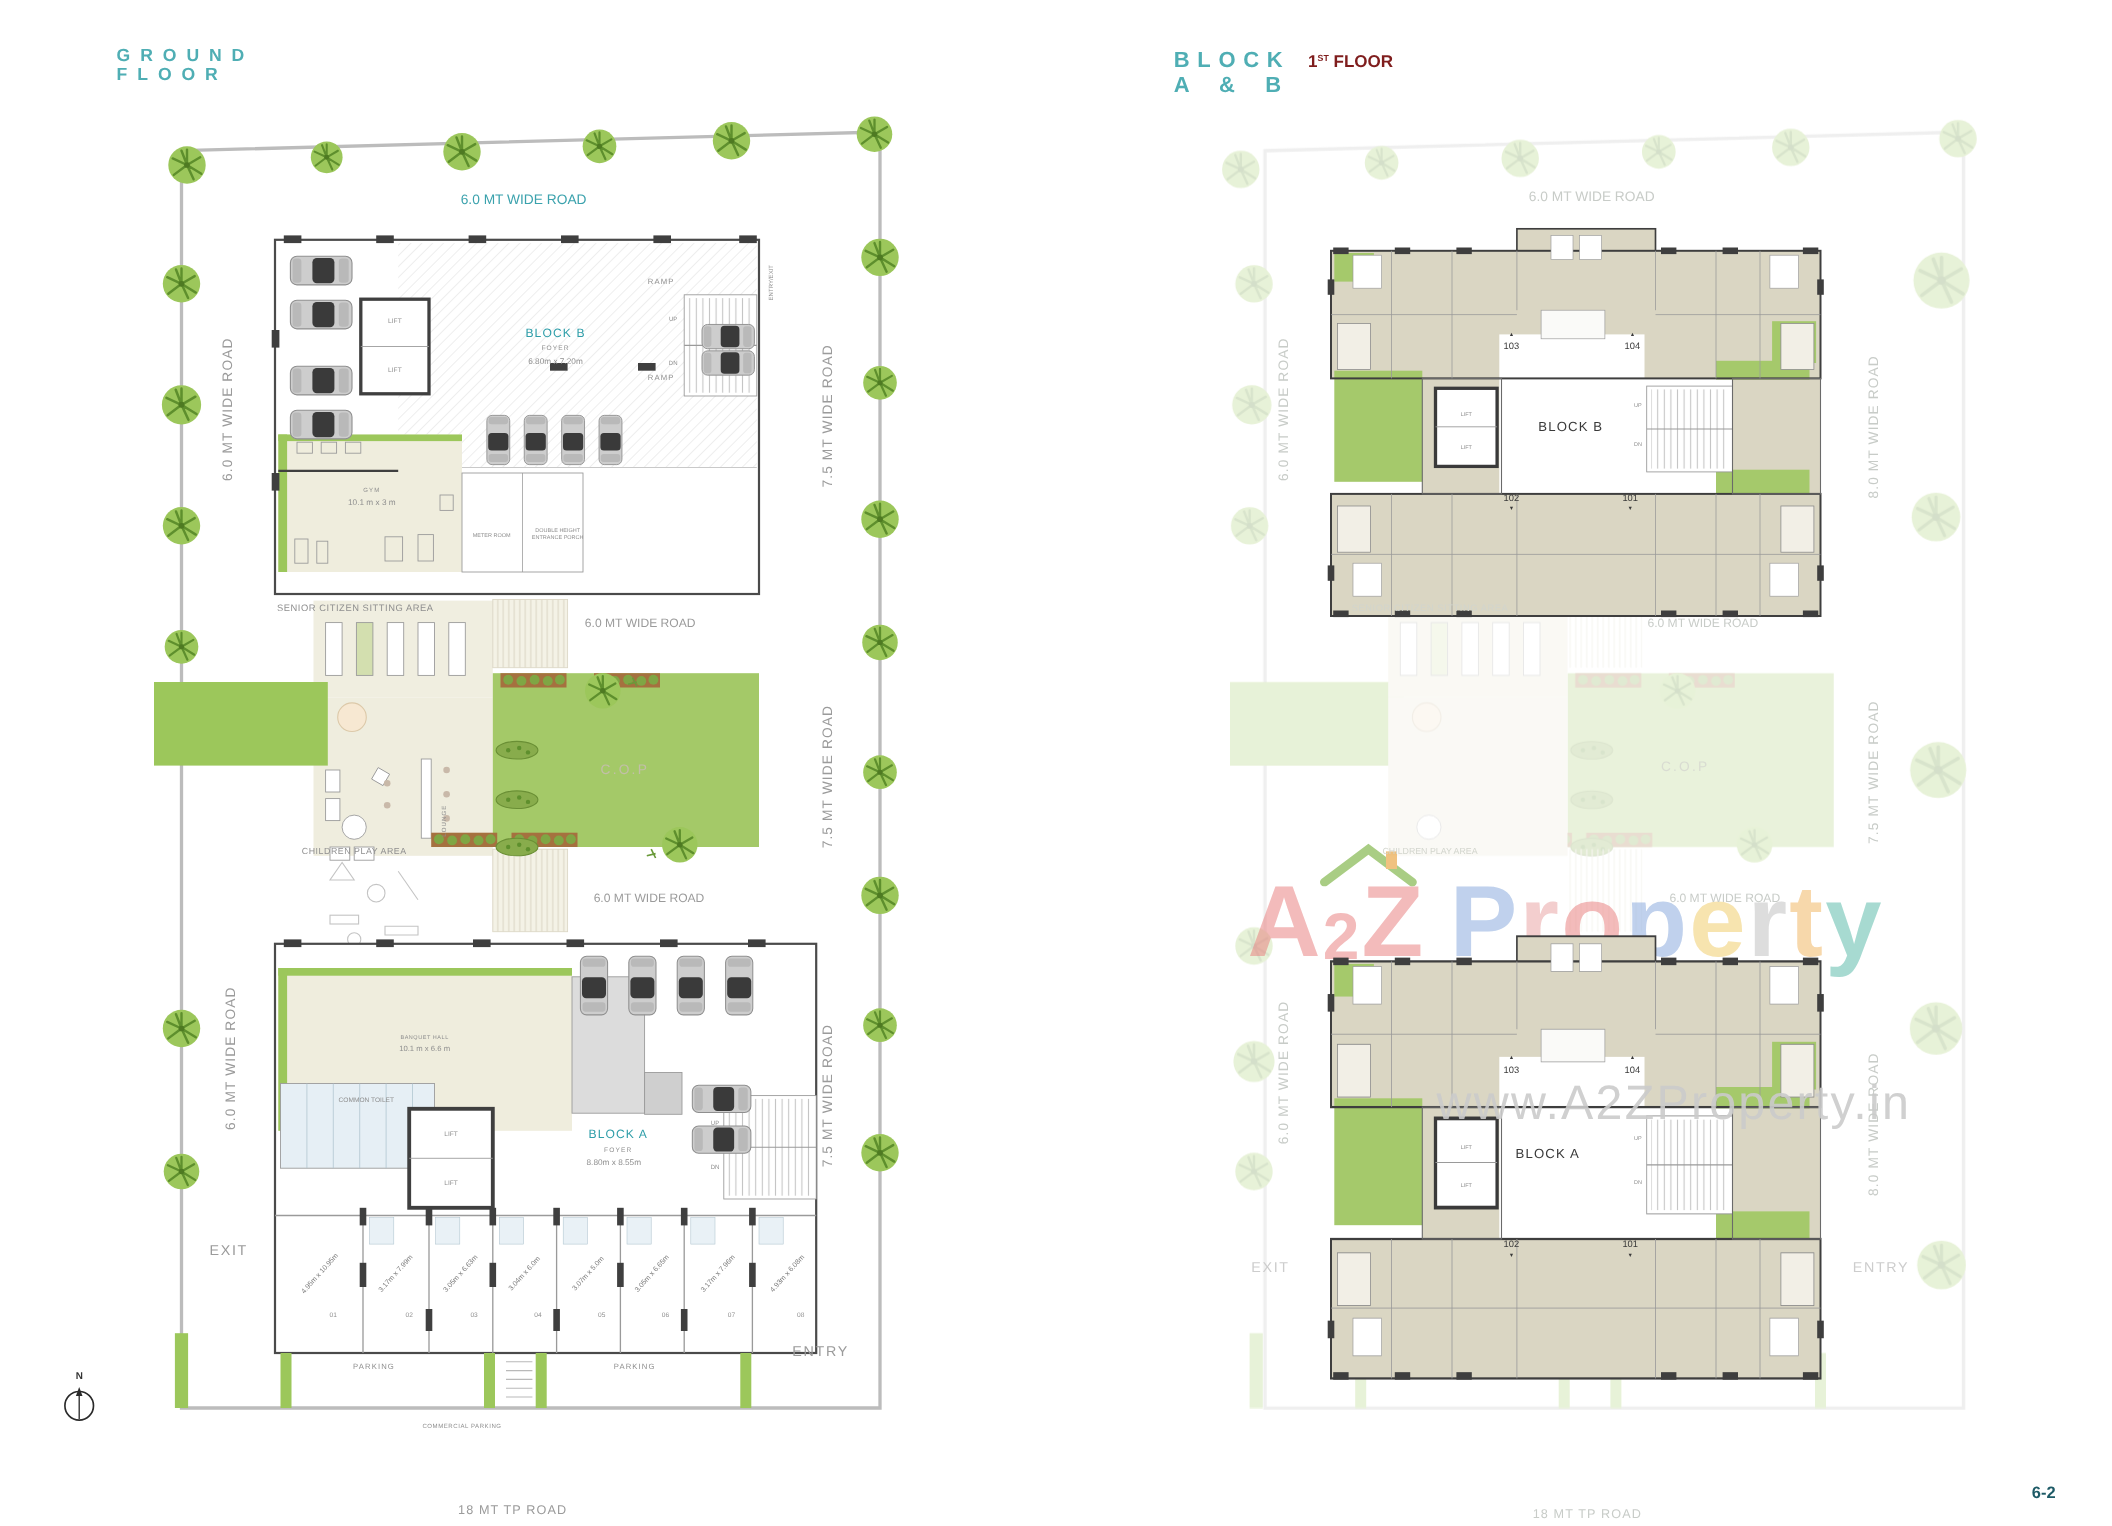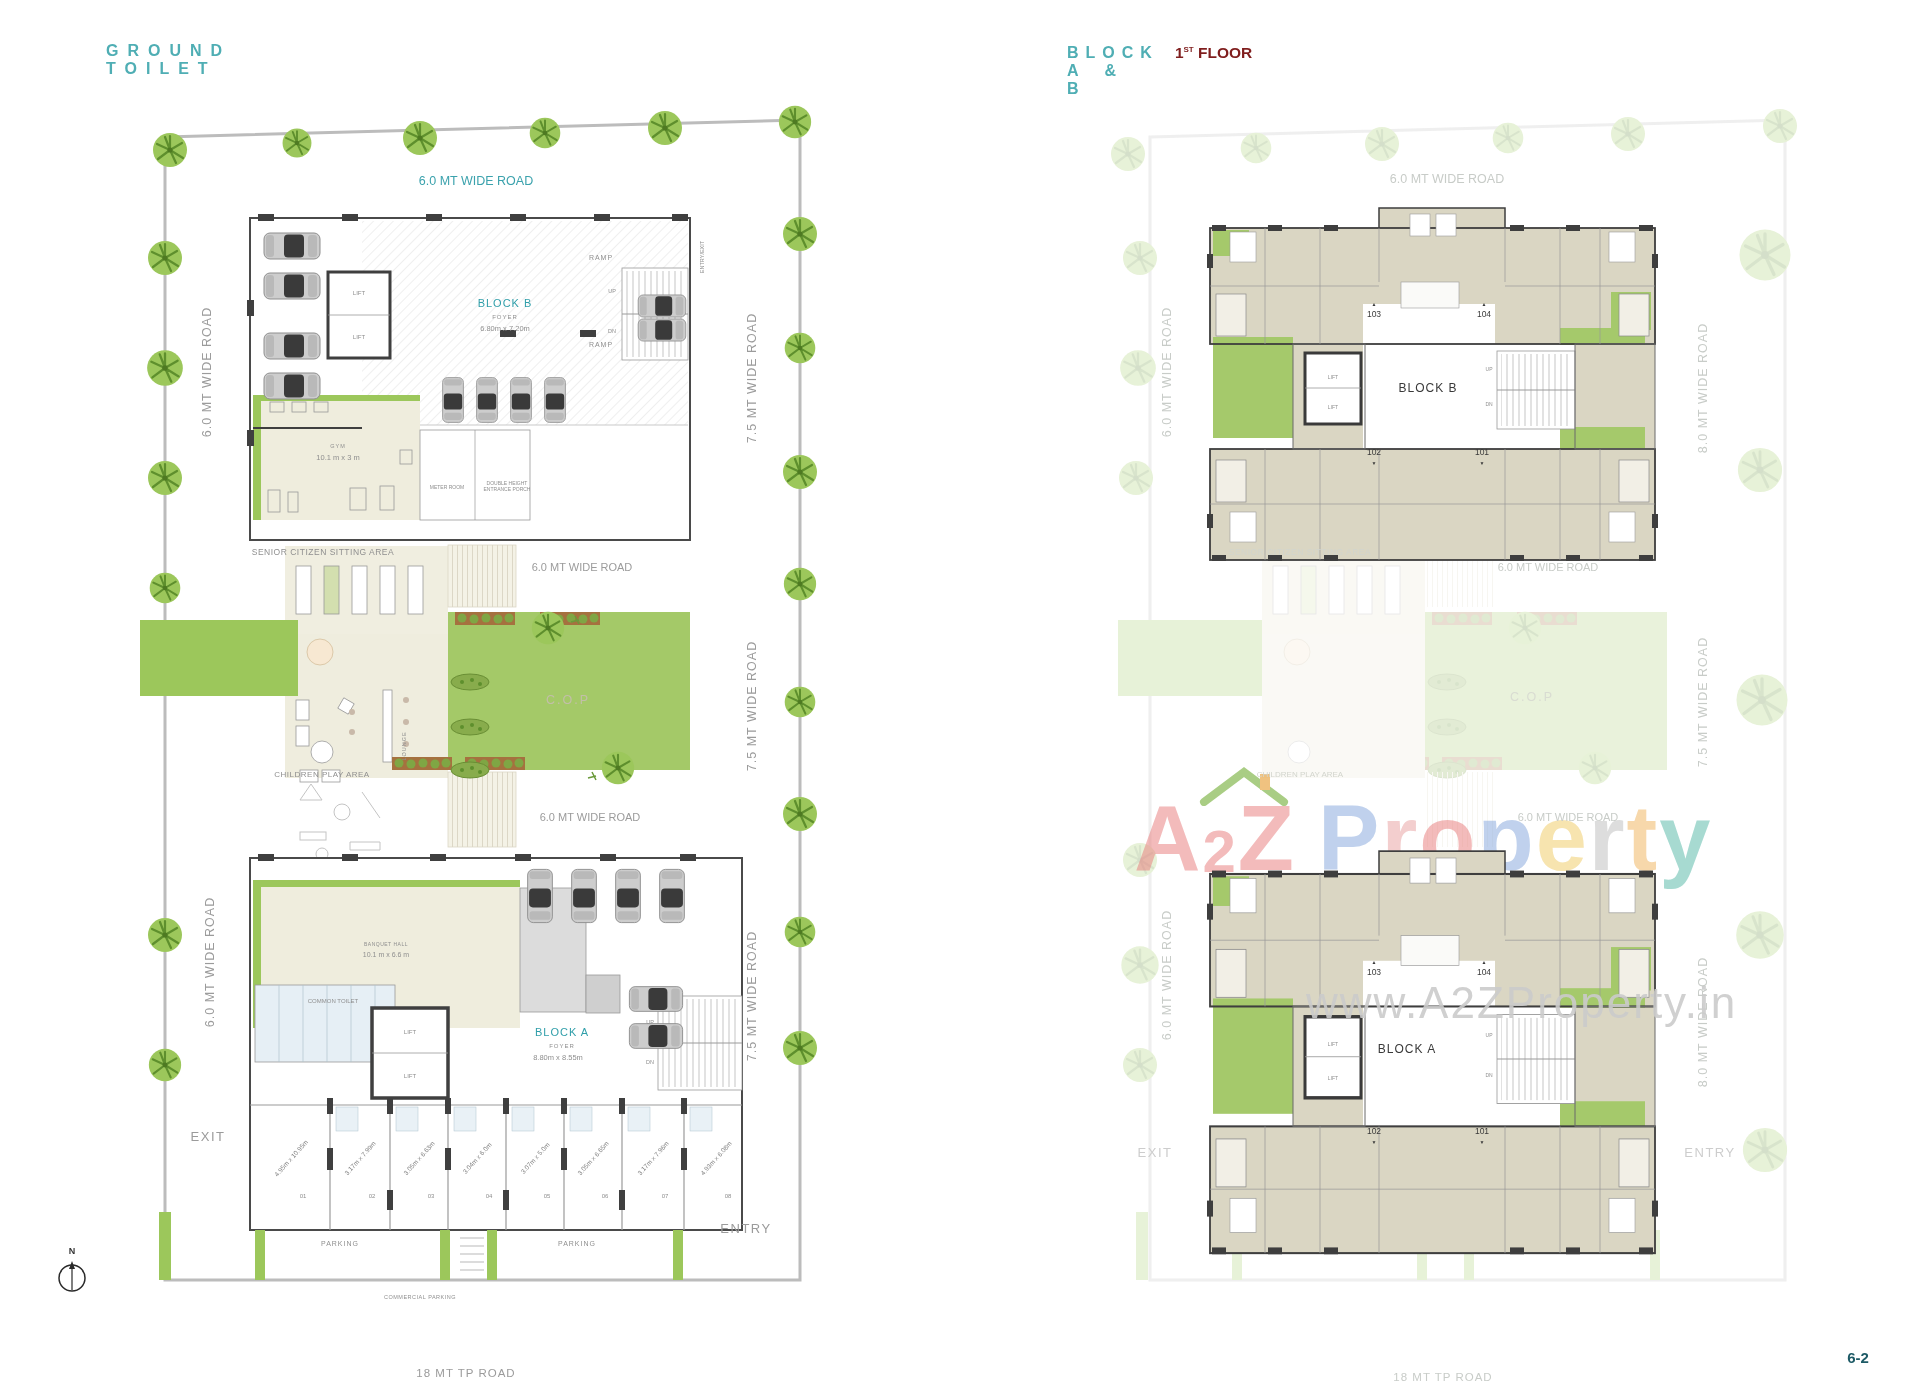--- a/index.html
+++ b/index.html
@@ -459,23 +459,23 @@
   <g transform="translate(1210,214)">
         <use href="#apt"></use>
       </g>
   <g transform="translate(1210,858) scale(1,1.142)">
         <use href="#apt"></use>
       </g>
 </svg>
 
 <div class="txt">
 
-  <div class="ttl" style="left:106px;top:42px;">GROUND TOILET</div>
+  <div class="ttl" style="left:106px;top:42px;">GROUND FLOOR</div>
   <div style="position:absolute;left:1067px;top:44px;display:flex;align-items:baseline;gap:16px;">
-    <span style="font-weight:bold;color:#4FAEB4;letter-spacing:7px;word-spacing:8px;font-size:16px;">BLOCK A &amp; B</span>
+    <span style="font-weight:bold;color:#4FAEB4;letter-spacing:7px;word-spacing:8px;font-size:20px;">BLOCK A &amp; B</span>
     <span style="font-weight:bold;color:#7f1d1d;font-size:15.5px;"><span>1</span><sup style="font-size:8px;">ST</sup>&nbsp;<span>FLOOR</span></span>
   </div>
 
   <span class="lbl tealroad" style="left:476px;top:181px;font-size:12.5px;">6.0 MT WIDE ROAD</span>
   <span class="lbl rot" style="left:207px;top:372px;font-size:12.5px;letter-spacing:1px;">6.0 MT WIDE ROAD</span>
   <span class="lbl rot" style="left:210px;top:962px;font-size:12.5px;letter-spacing:1px;">6.0 MT WIDE ROAD</span>
   <span class="lbl rot" style="left:752px;top:378px;font-size:12.5px;letter-spacing:1px;">7.5 MT WIDE ROAD</span>
   <span class="lbl rot" style="left:752px;top:706px;font-size:12.5px;letter-spacing:1px;">7.5 MT WIDE ROAD</span>
   <span class="lbl rot" style="left:752px;top:996px;font-size:12.5px;letter-spacing:1px;">7.5 MT WIDE ROAD</span>
   <span class="lbl" style="left:582px;top:567px;font-size:11px;">6.0 MT WIDE ROAD</span>

